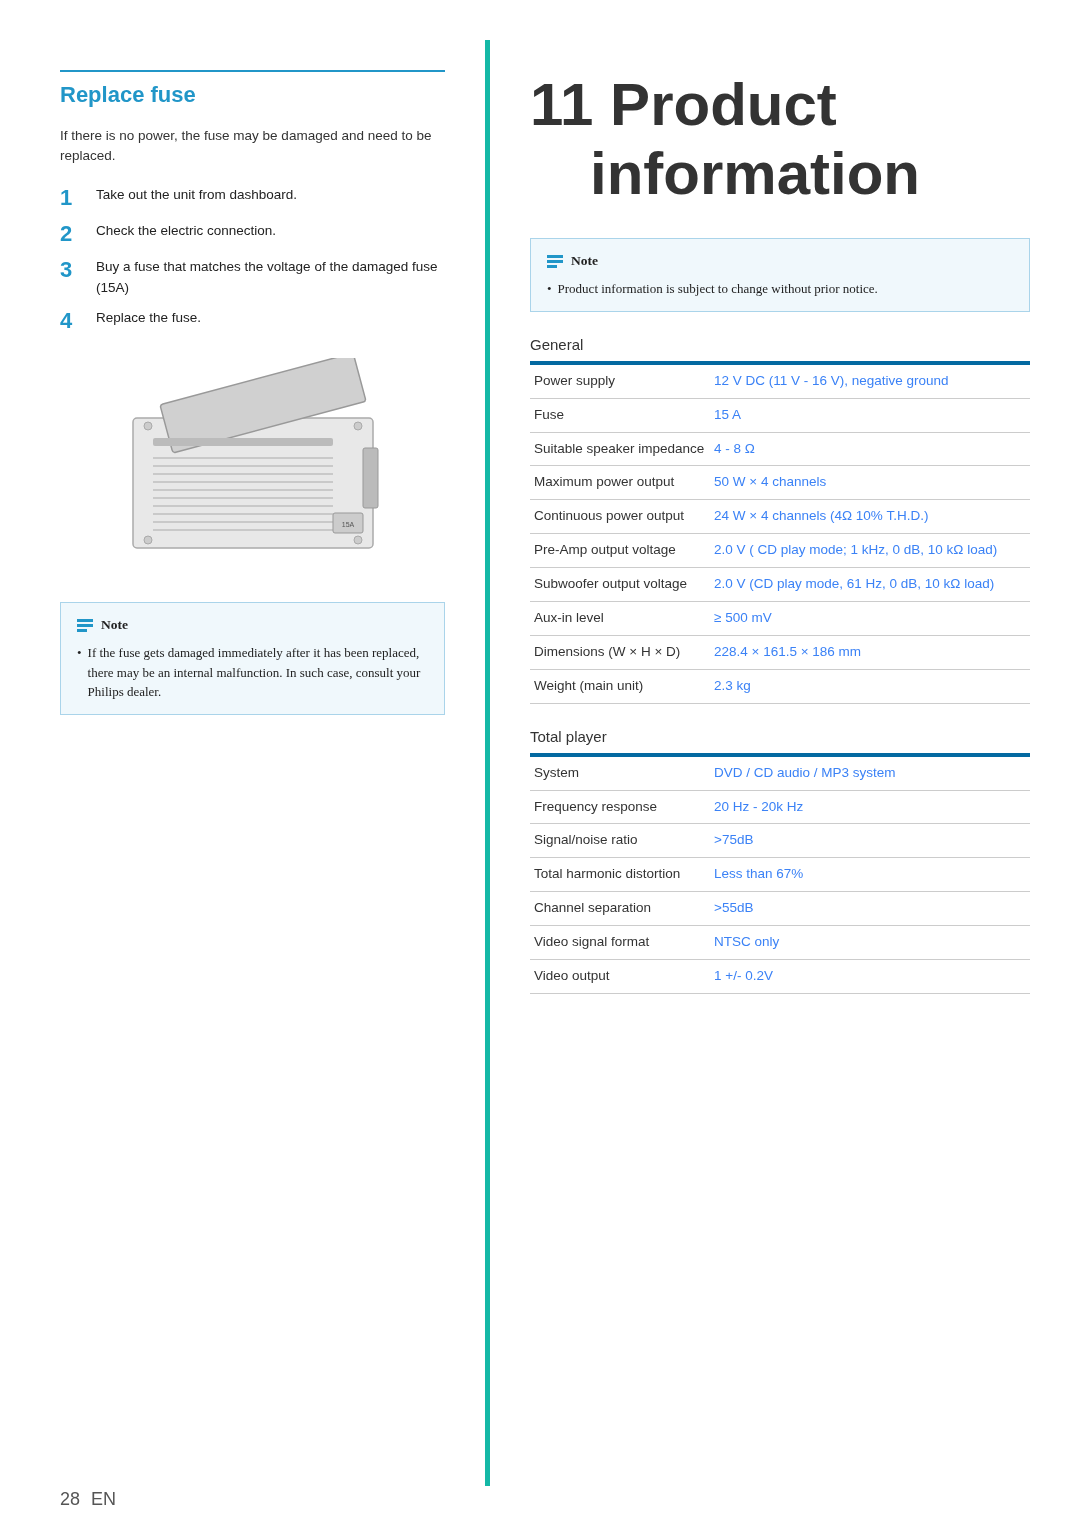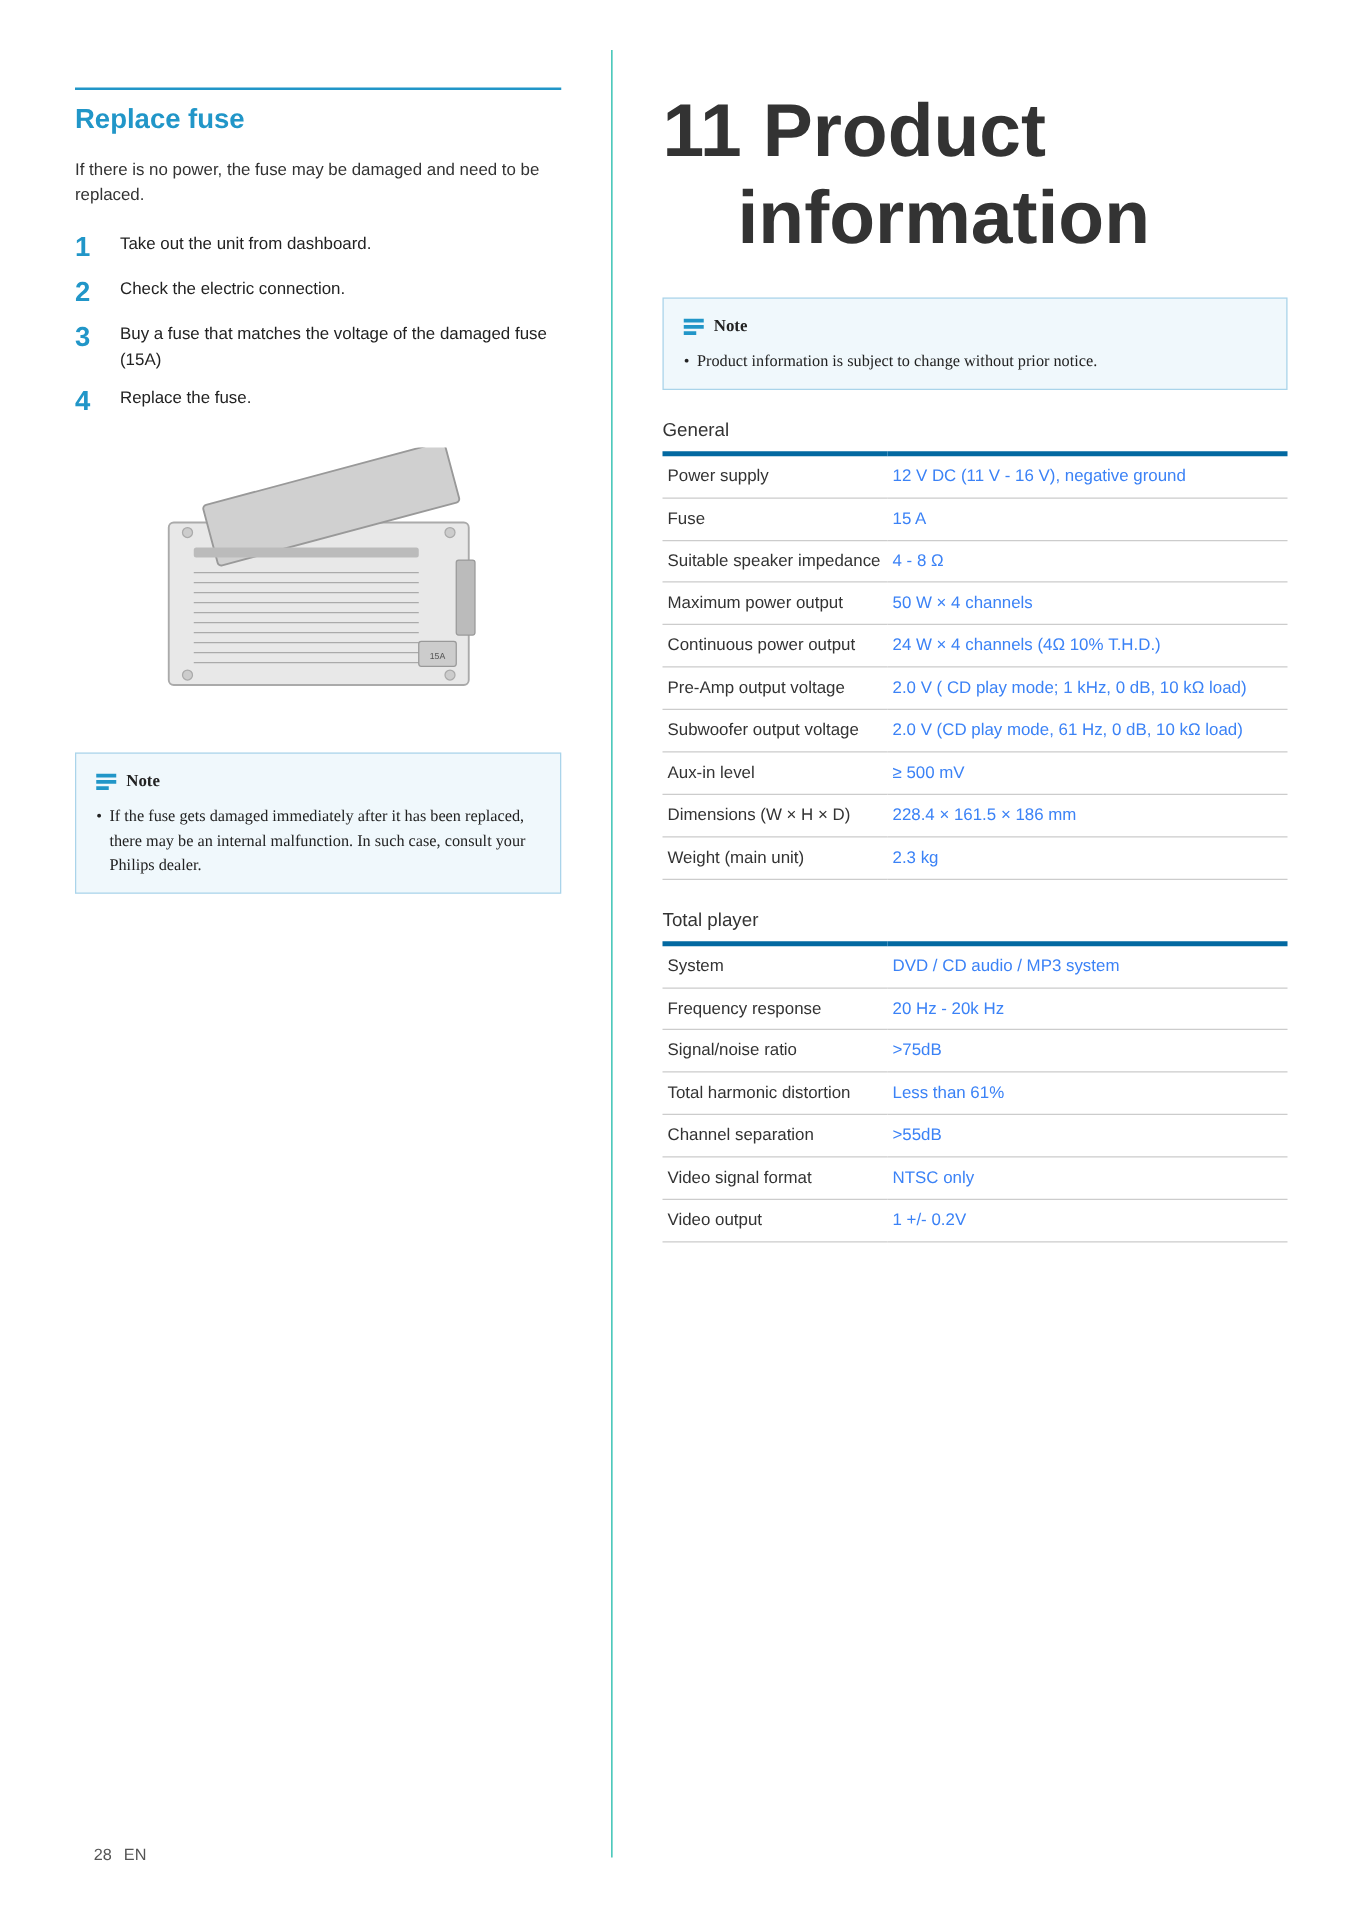--- a/index.html
+++ b/index.html
@@ -16,21 +16,21 @@
       display: flex;
       width: 1080px;
       min-height: 1526px;
       padding: 40px 0 40px 0;
     }
 
     
     .left-col {
       width: 490px;
       padding: 30px 40px 30px 60px;
-      border-right: 1px solid #14b8a6;
+      border-right: 5px solid #14b8a6;
     }
 
     .section-title {
       font-size: 22px;
       font-weight: bold;
       color: #2196c8;
       border-top: 2px solid #2196c8;
       padding-top: 10px;
       margin-bottom: 18px;
     }
@@ -325,37 +325,37 @@
           <tr>
             <td>Frequency response</td>
             <td>20 Hz - 20k Hz</td>
           </tr>
           <tr>
             <td>Signal/noise ratio</td>
             <td>&gt;75dB</td>
           </tr>
           <tr>
             <td>Total harmonic distortion</td>
-            <td>Less than 61%</td>
+            <td>Less than 67%</td>
           </tr>
           <tr>
             <td>Channel separation</td>
             <td>&gt;55dB</td>
           </tr>
           <tr>
             <td>Video signal format</td>
             <td>NTSC only</td>
           </tr>
           <tr>
             <td>Video output</td>
             <td>1 +/- 0.2V</td>
           </tr>
         </tbody>
     </table>
 
   </div>
 
 </div>
 
-<div style="position:fixed; bottom:35px; left:60px; font-size:13px; color:#555;margin-left:15px;">
+<div style="position:fixed; bottom:16px; left:60px; font-size:18px; color:#555;">
   <span>28</span>
   <span style="margin-left:6px;">EN</span>
 </div>
 
 </body></html>

